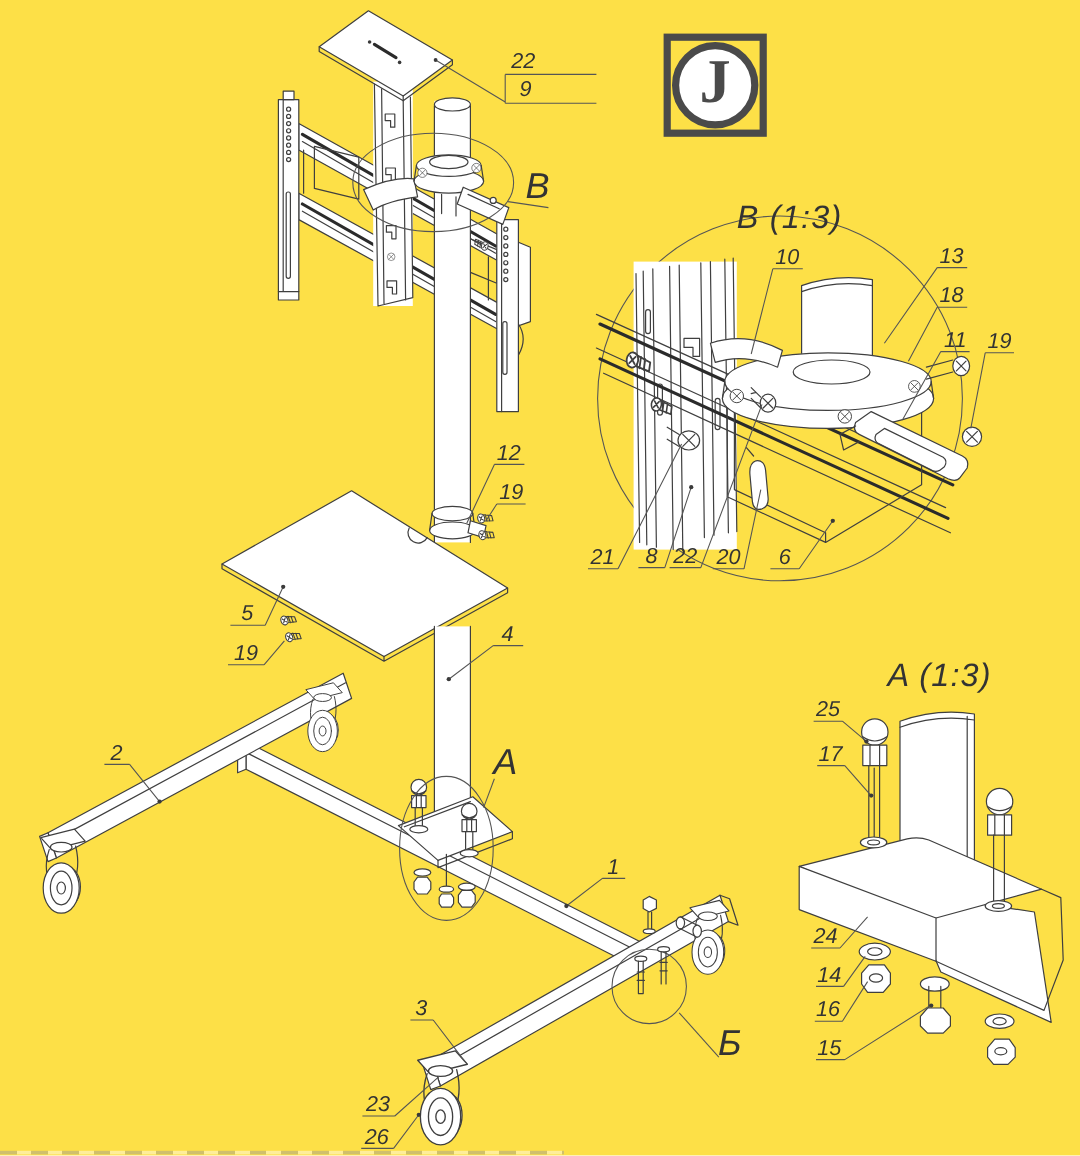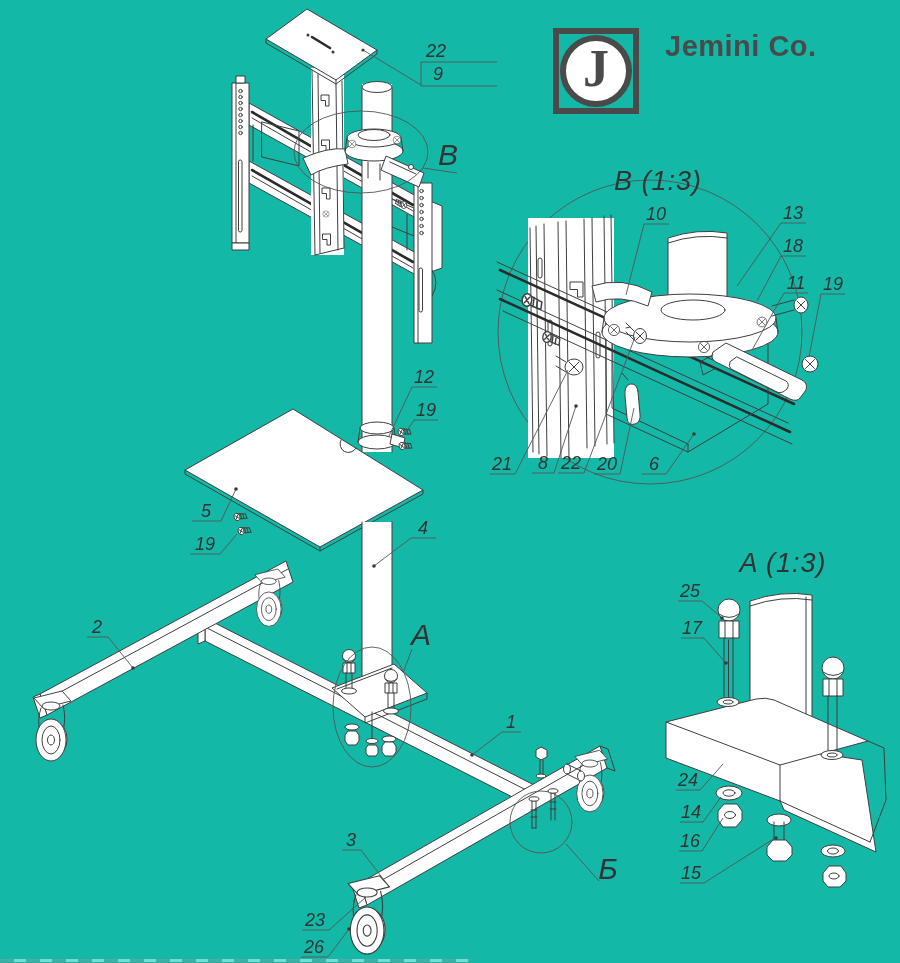--- a/index.html
+++ b/index.html
@@ -1,16 +1,16 @@
 <!DOCTYPE html>
 <html><head>
 <meta charset="utf-8">
 <style>
   html,body{margin:0;padding:0;background:#fff;}
-  #stage{position:relative;width:900px;height:963px;background:#14b8a6;overflow:hidden;
+  #stage{position:relative;width:900px;height:963px;background:#fde047;overflow:hidden;
          font-family:"Liberation Sans", sans-serif;}
   svg{position:absolute;left:0;top:0;}
   .ln{fill:none;stroke:#3f3f3f;stroke-width:1;stroke-linecap:round;stroke-linejoin:round;}
   .fw{fill:#ffffff;stroke:#3f3f3f;stroke-width:1;stroke-linejoin:round;}
   .thk{fill:none;stroke:#2b2b2b;stroke-width:2.6;stroke-linecap:round;}
   .ldr{fill:none;stroke:#555;stroke-width:0.9;}
   .dot{fill:#3a3a3a;}
   text{fill:#333;font-family:"Liberation Sans", sans-serif;font-style:italic;}
   text.callout{font-size:18px;text-anchor:middle;}
   text.marker{font-size:30px;text-anchor:middle;}
@@ -460,19 +460,18 @@
 </g>
 </svg>
 
 <div class="logo">
   <div class="logo-box">
     <div class="logo-circle">
       <span class="logo-j">J</span>
     </div>
   </div>
   <div class="logo-text">
-    <div class="logo-name">Jemini Co.</div>
   </div>
 </div>
 
 <div class="bottom-artifact"></div>
 
 </div>
 
 </body></html>

